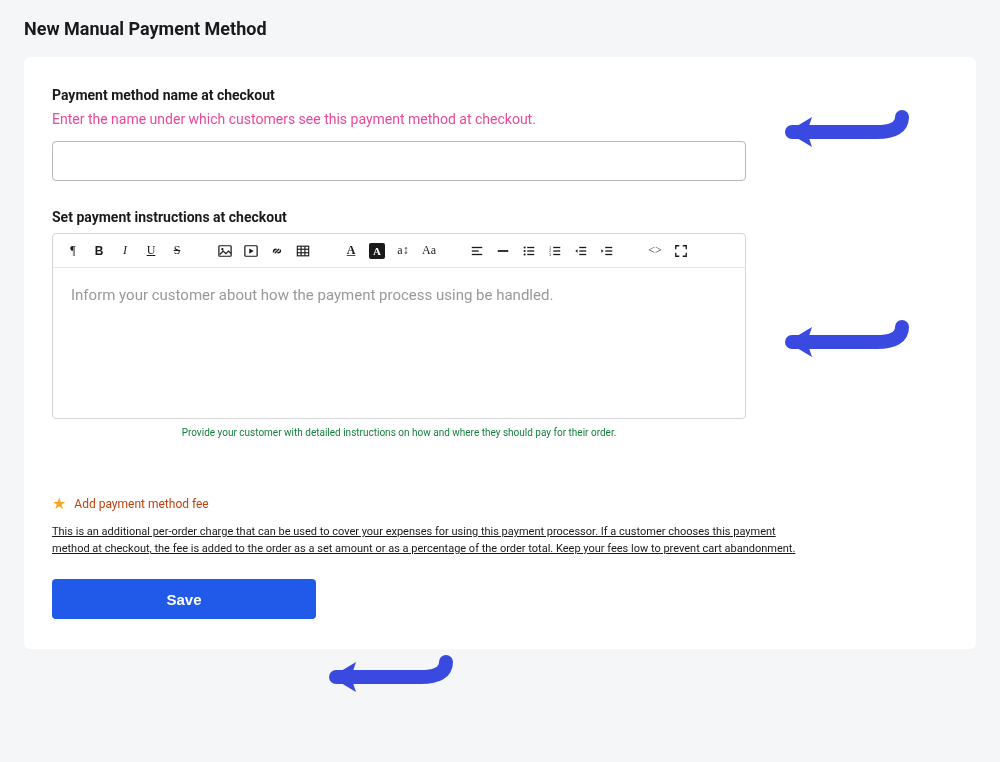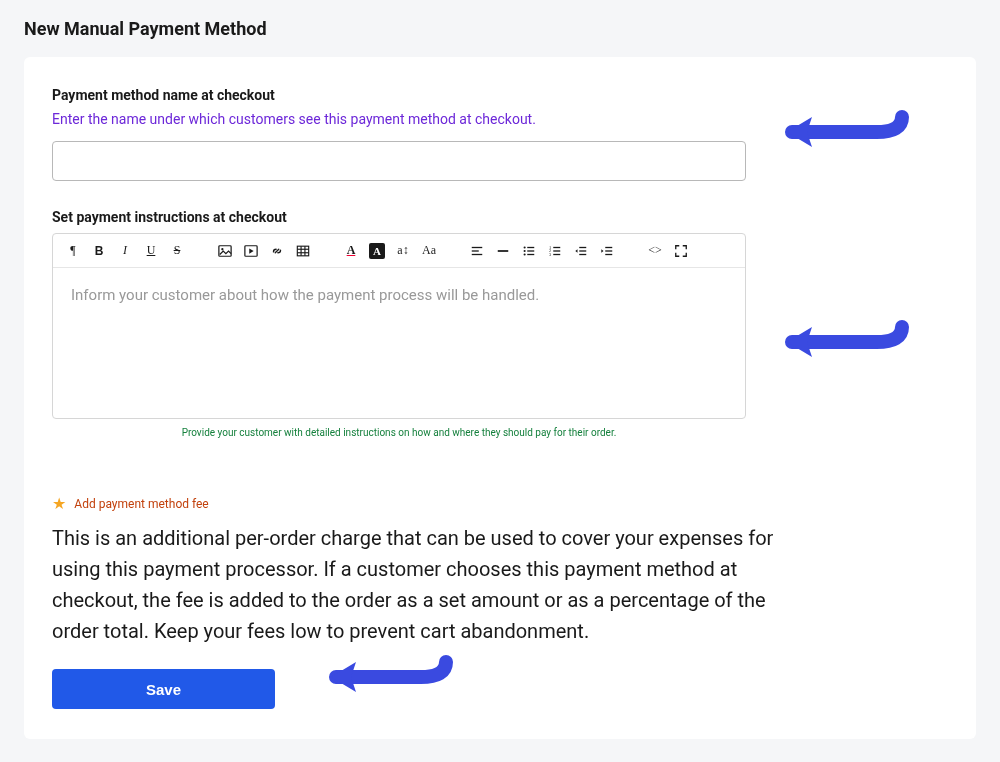--- a/index.html
+++ b/index.html
@@ -28,21 +28,21 @@
       position: relative;
     }
     .field-label {
       font-weight: 700;
       font-size: 14px;
       color: #1a1a1a;
       margin-bottom: 8px;
     }
     .field-help {
       font-size: 14px;
-      color: #6d28d9;
+      color: #ec4899;
       margin-bottom: 14px;
     }
     .text-input {
       width: 694px;
       height: 40px;
       border: 1px solid #b8b8b8;
       border-radius: 4px;
       padding: 0 12px;
       font-size: 14px;
     }
@@ -104,28 +104,29 @@
       color: #f5a623;
       font-size: 16px;
     }
     .add-fee-link {
       color: #c2410c;
       font-weight: 400;
       font-size: 12px;
       cursor: pointer;
     }
     .fee-description {
-      font-size: 20px;
+      font-size: 11px;
       color: #1a1a1a;
       line-height: 1.55;
       max-width: 760px;
+      text-decoration: underline;
     }
     .save-btn {
       margin-top: 22px;
-      width: 223px;
+      width: 264px;
       height: 40px;
       background: #2159e8;
       color: #fff;
       border: none;
       border-radius: 4px;
       font-size: 15px;
       font-weight: 600;
       cursor: pointer;
     }
     
@@ -269,21 +270,21 @@
             </svg>
         </div>
         <div class="spacer"></div>
         <div class="tb-btn tb-sm">&lt;&gt;</div>
         <div class="tb-btn">
           <svg class="svg-icon" viewBox="0 0 16 16">
               <path d="M2 6 L2 2 L6 2 M10 2 L14 2 L14 6 M14 10 L14 14 L10 14 M6 14 L2 14 L2 10" stroke="#1a1a1a" stroke-width="1.5" fill="none"></path>
             </svg>
         </div>
       </div>
-      <div class="editor-area">Inform your customer about how the payment process will be handled.</div>
+      <div class="editor-area">Inform your customer about how the payment process using be handled.</div>
     </div>
     <div class="footnote">Provide your customer with detailed instructions on how and where they should pay for their order.</div>
   </div>
 
   
   <div class="arrow" style="left: 758px; top: 260px;">
     <svg width="130" height="50" viewBox="0 0 130 50">
       <path d="M 10 25 L 95 25 Q 120 25 120 10" stroke="#3a4ae0" stroke-width="14" fill="none" stroke-linecap="round"></path>
       <path d="M 5 25 L 30 10 L 25 25 L 30 40 Z" fill="#3a4ae0"></path>
     </svg>

